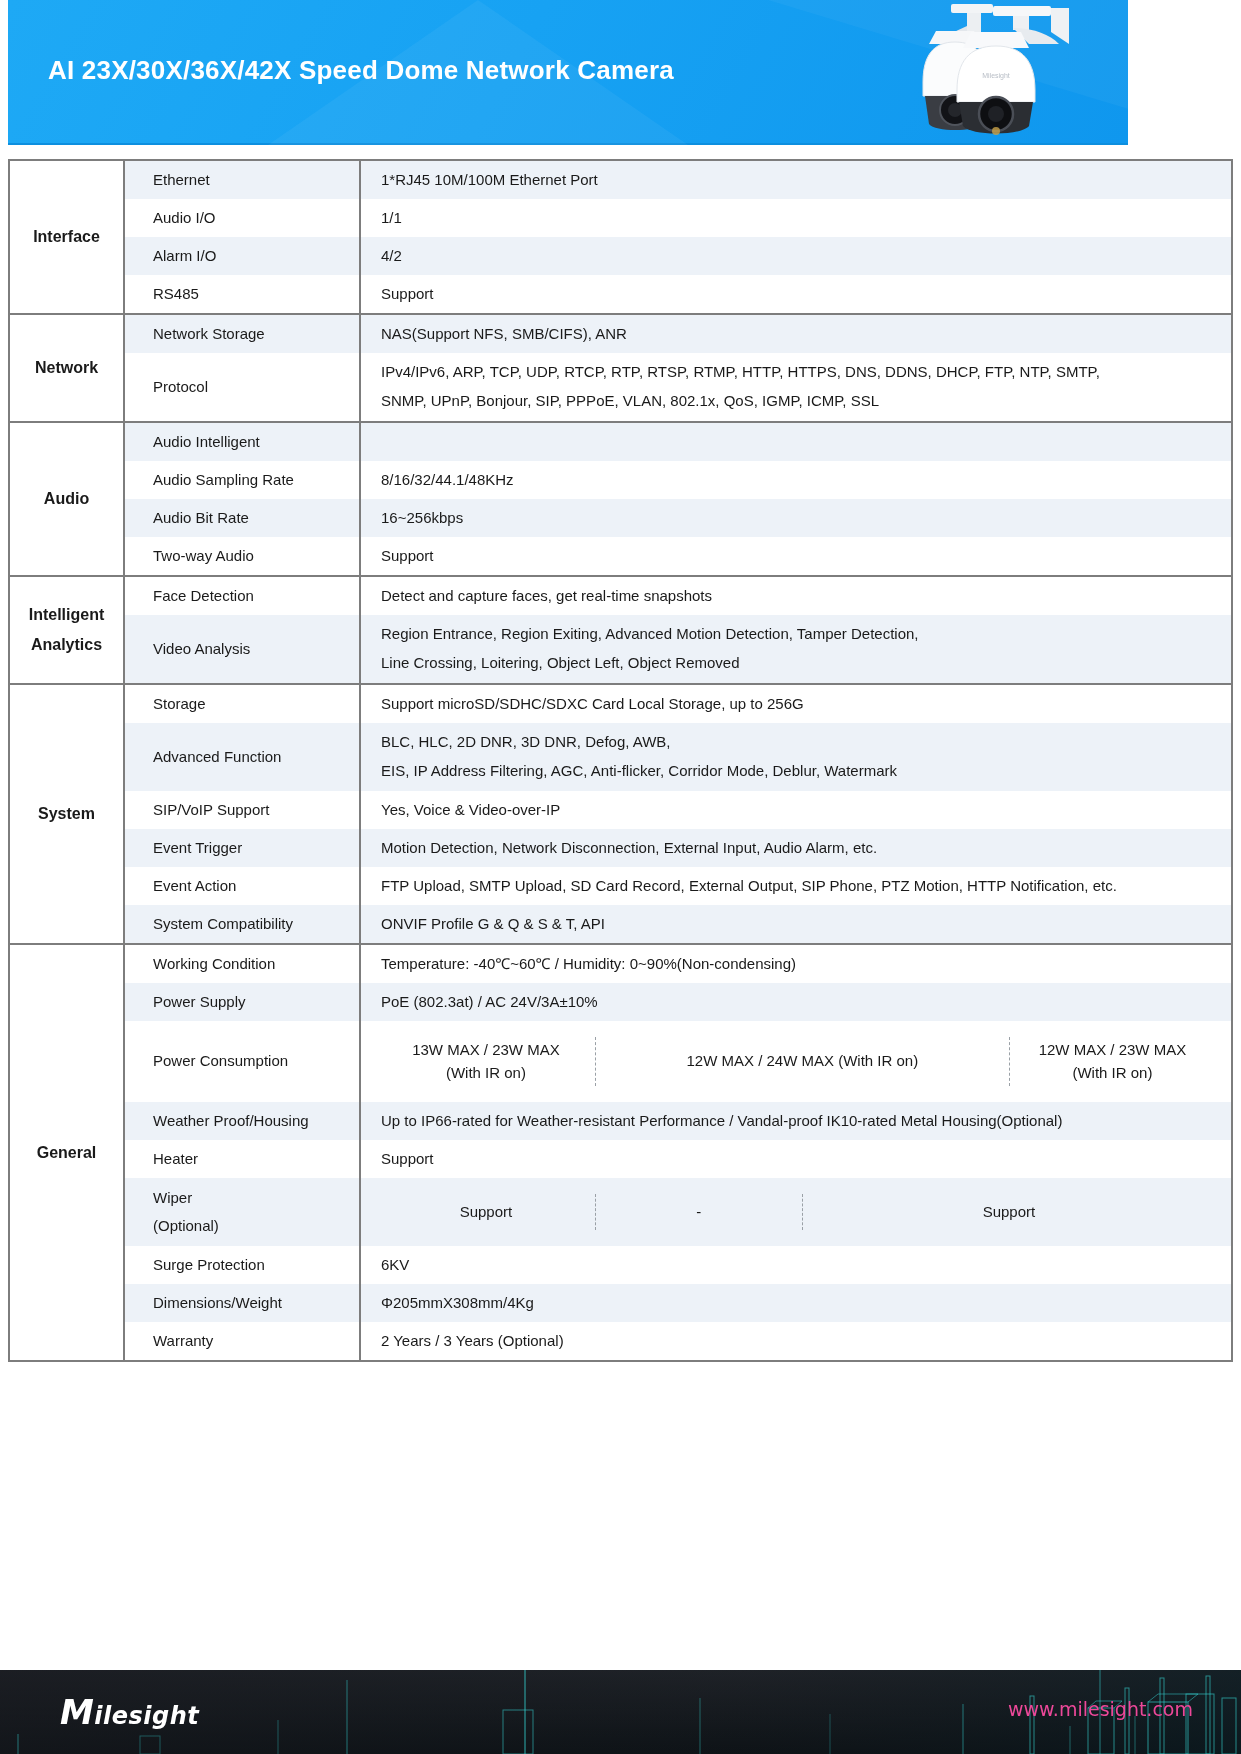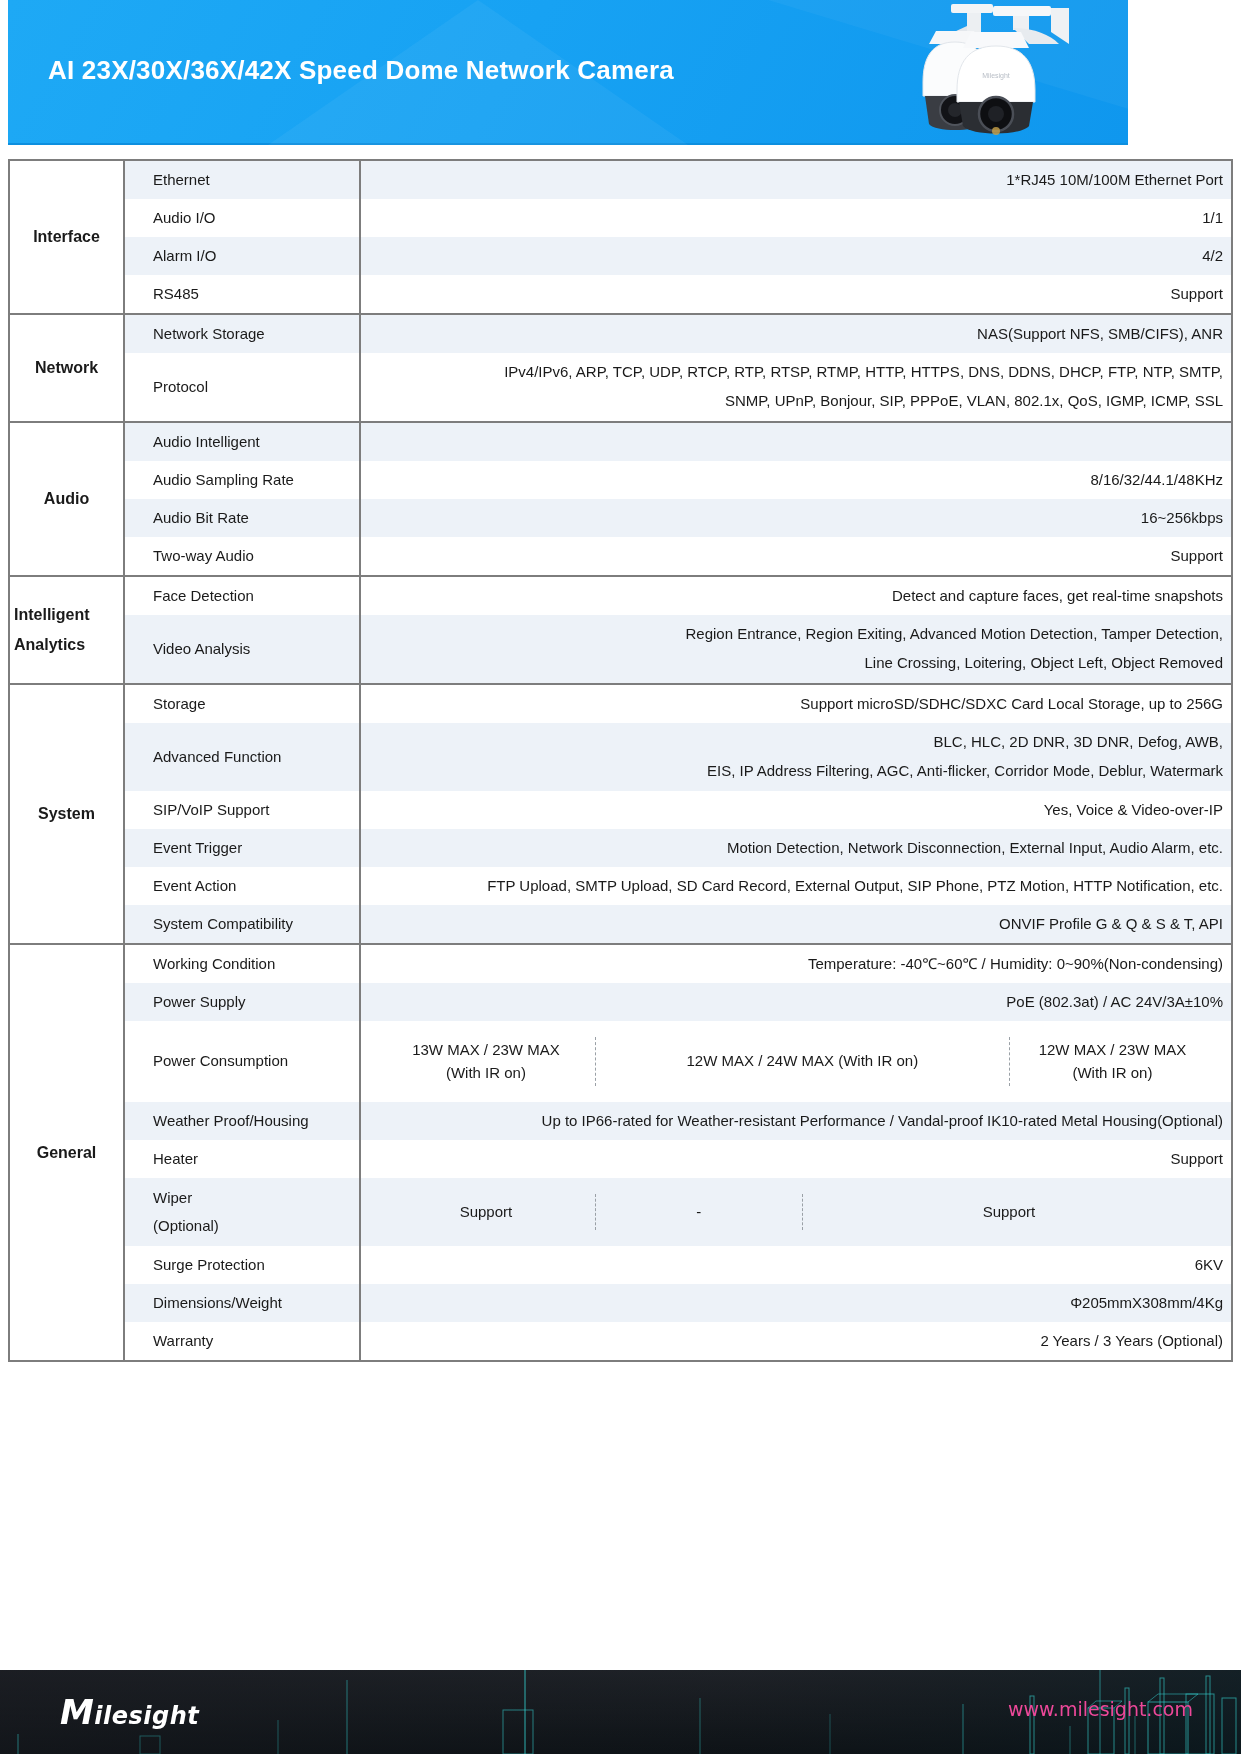--- a/index.html
+++ b/index.html
@@ -16,32 +16,32 @@
   .header-title{position:absolute;left:40px;top:0;height:140px;display:flex;align-items:center;
                 color:#ffffff;font-size:26px;font-weight:600;letter-spacing:0.2px;}
   .cameras{position:absolute;right:50px;top:4px;width:215px;height:132px;}
 
   
   .spec-table{position:absolute;left:8px;top:159px;width:1225px;
               border:2px solid #7d7d7d;box-sizing:border-box;font-size:15px;}
   .section{display:flex;border-bottom:2px solid #7d7d7d;}
   .section:last-child{border-bottom:none;}
   .cat{flex:0 0 105px;width:105px;border-right:2px solid #7d7d7d;
-       display:flex;align-items:center;justify-content:center;
+       display:flex;align-items:center;justify-content:center;text-align:center;
        font-weight:700;font-size:16px;line-height:1.85;padding:0 4px;background:#ffffff;}
   .rows{flex:1;display:flex;flex-direction:column;min-width:0;}
   .row{display:flex;min-height:38px;}
   .row.double{min-height:68px;}
   .row.light{background:#edf2f8;}
   .row.white{background:#ffffff;}
   .label{flex:0 0 236px;width:236px;border-right:2px solid #7d7d7d;box-sizing:border-box;
          display:flex;flex-direction:column;justify-content:center;padding-left:28px;}
   .lline{line-height:1.9;}
   .value{flex:1;display:flex;flex-direction:column;justify-content:space-evenly;
-         align-items:flex-end;text-align:center;padding:2px 8px;box-sizing:border-box;min-width:0;}
+         align-items:flex-start;text-align:center;padding:2px 20px;box-sizing:border-box;min-width:0;}
   .vline{line-height:1.5;}
   .value.split{flex-direction:row;padding:16px;align-items:stretch;}
   .subcell{display:flex;flex-direction:column;justify-content:space-evenly;
            align-items:center;text-align:center;box-sizing:border-box;padding:2px 6px;}
   .subcell.dashed{border-left:1px dashed #9aa0a6;}
 
   
   .footer{position:absolute;left:0;top:1670px;width:1241px;height:84px;}
   .footer-bg{position:absolute;left:0;top:0;}
   .logo{position:absolute;left:60px;top:22px;color:#ffffff;font-style:italic;

